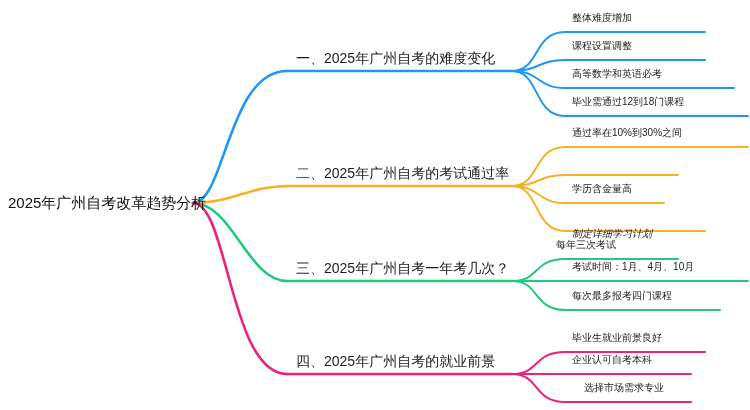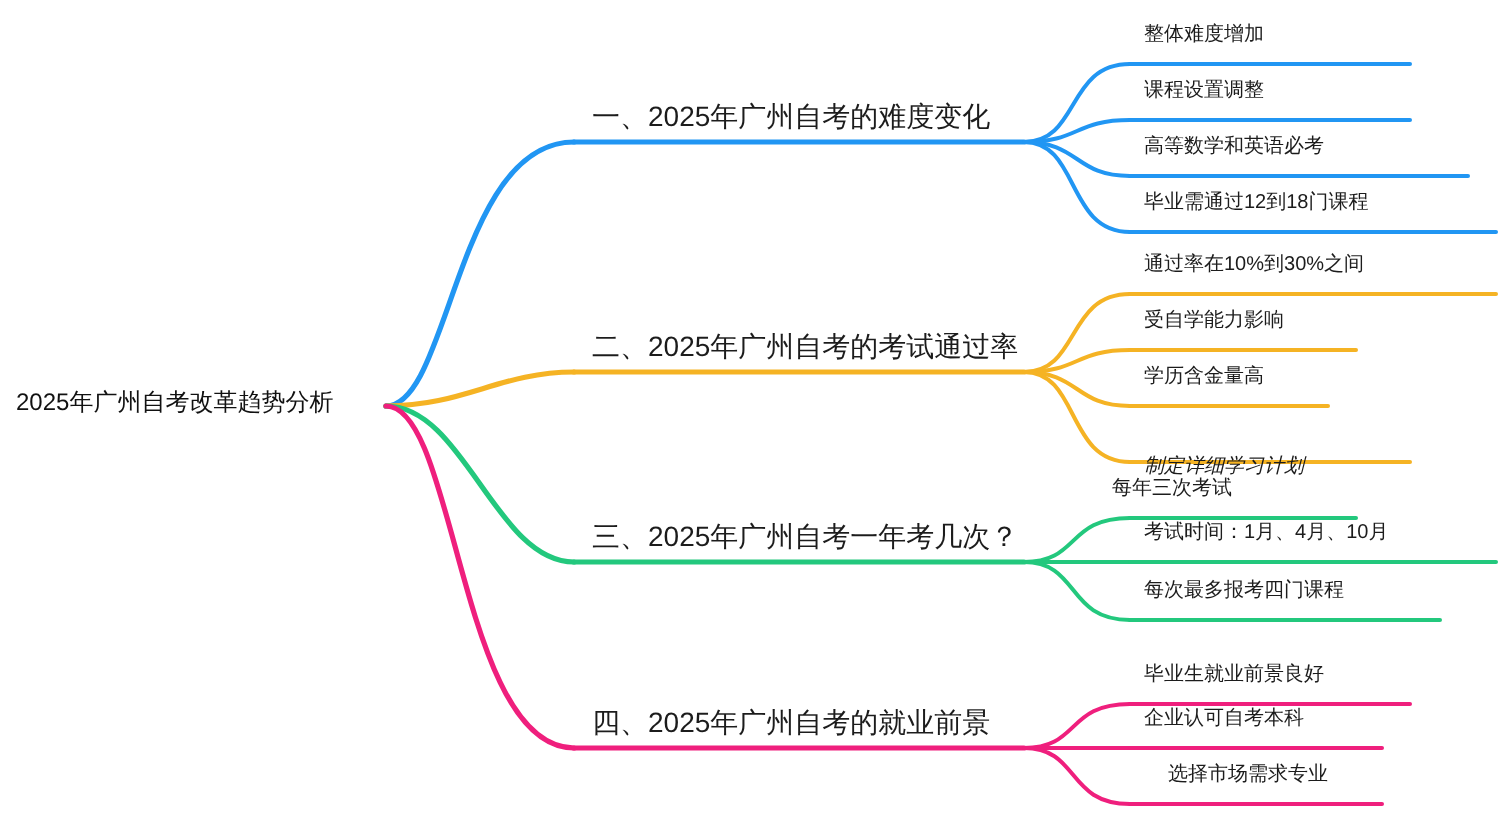--- a/index.html
+++ b/index.html
@@ -64,21 +64,21 @@
     pointer-events: none;
   }
   
   .node-label {
     position: absolute;
     white-space: nowrap;
     color: #1c1c1c;
     line-height: 1;
   }
   #root-node {
-    font-size: 12px;
+    font-size: 15px;
     left: 8px;
     top: 195px;
     color: #111111;
   }
   .branch-label {
     font-size: 14px;
   }
   .leaf-label {
     font-size: 10px;
   }
@@ -147,21 +147,20 @@
   <div class="node-label" id="root-node">2025年广州自考改革趋势分析</div>
 
   <div class="node-label branch-label" style="left:296px; top:51px;">一、2025年广州自考的难度变化</div>
   <div class="node-label leaf-label" style="left:572px; top:13px;">整体难度增加</div>
   <div class="node-label leaf-label" style="left:572px; top:41px;">课程设置调整</div>
   <div class="node-label leaf-label" style="left:572px; top:69px;">高等数学和英语必考</div>
   <div class="node-label leaf-label" style="left:572px; top:97px;">毕业需通过12到18门课程</div>
 
   <div class="node-label branch-label" style="left:296px; top:166px;">二、2025年广州自考的考试通过率</div>
   <div class="node-label leaf-label" style="left:572px; top:128px;">通过率在10%到30%之间</div>
-  <div class="node-label leaf-label" style="left:572px; top:156px;">受自学能力影响</div>
   <div class="node-label leaf-label" style="left:572px; top:184px;">学历含金量高</div>
   <div class="node-label leaf-label" style="left:572px; top:229px;font-style:italic;">制定详细学习计划</div>
 
   <div class="node-label branch-label" style="left:296px; top:261px;">三、2025年广州自考一年考几次？</div>
   <div class="node-label leaf-label" style="left:556px; top:240px;">每年三次考试</div>
   <div class="node-label leaf-label" style="left:572px; top:262px;">考试时间：1月、4月、10月</div>
   <div class="node-label leaf-label" style="left:572px; top:291px;">每次最多报考四门课程</div>
 
   <div class="node-label branch-label" style="left:296px; top:354px;">四、2025年广州自考的就业前景</div>
   <div class="node-label leaf-label" style="left:572px; top:333px;">毕业生就业前景良好</div>

